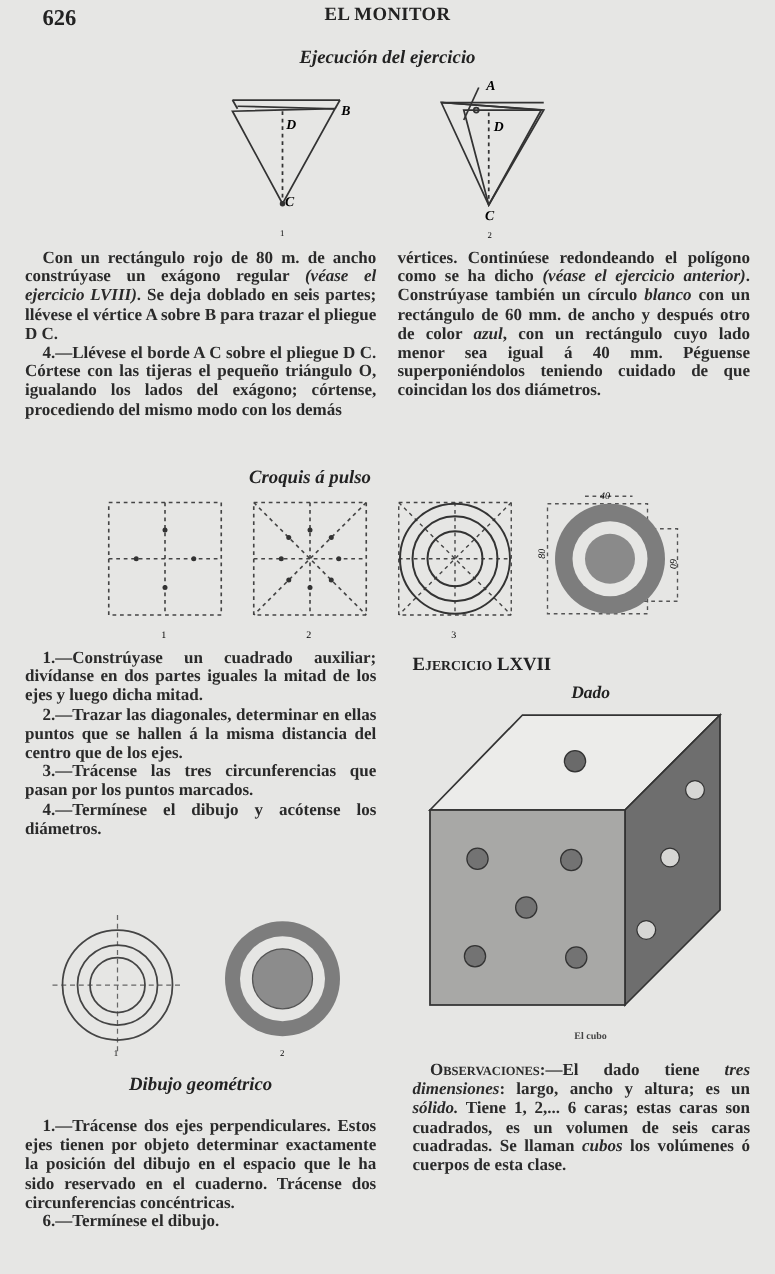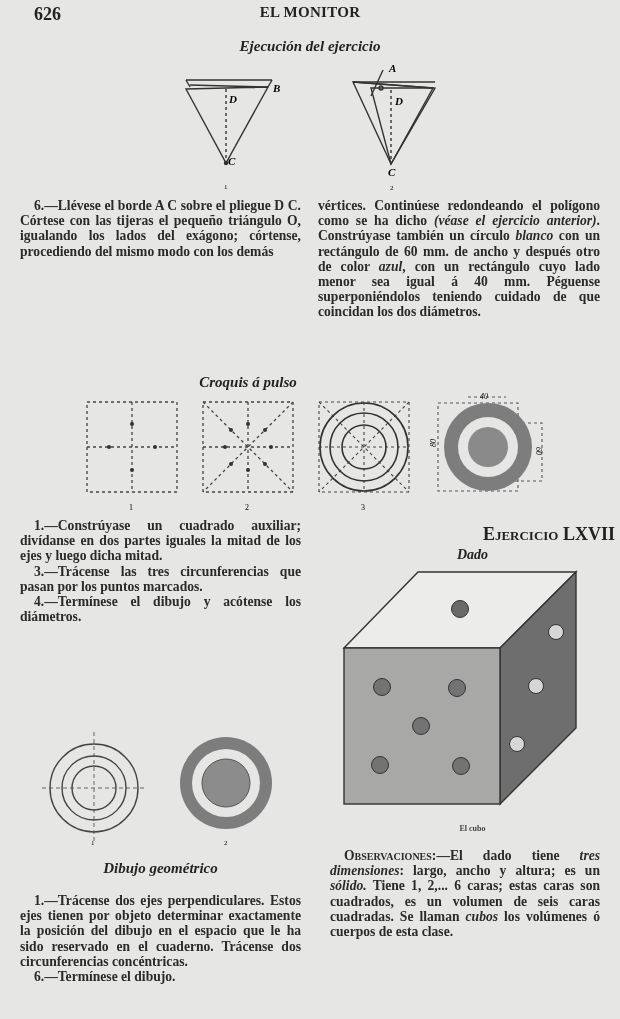--- a/index.html
+++ b/index.html
@@ -51,21 +51,22 @@
     <line x1="46" y1="30" x2="46" y2="104" stroke-dasharray="3,3"></line>
     <circle cx="36" cy="28" r="2"></circle>
   </g>
   <text x="44" y="12" font-size="11" font-style="italic" font-weight="bold">A</text>
   <text x="50" y="45" font-size="11" font-style="italic" font-weight="bold">D</text>
   <text x="43" y="116" font-size="11" font-style="italic" font-weight="bold">C</text>
   <text x="45" y="130" font-size="7">2</text>
 </svg>
 
 <div class="abs col" style="left:20px;top:198px;width:281px;">
-  <p>6.—Llévese el borde A C sobre el pliegue D C. Córtese con las tijeras el pequeño triángulo O, igualando los lados del exágono; córtense, procediendo del mismo modo con los demás</p>
+  <p><span>Con un rectángulo rojo de 80 m. de ancho constrúyase un exágono regular </span><em>(véase el ejercicio LVIII)</em><span>. Se deja doblado en seis partes; llévese el vértice A sobre B para trazar el pliegue D C.</span></p>
+  <p>4.—Llévese el borde A C sobre el pliegue D C. Córtese con las tijeras el pequeño triángulo O, igualando los lados del exágono; córtense, procediendo del mismo modo con los demás</p>
 </div>
 <div class="abs col" style="left:318px;top:198px;width:282px;">
   <p class="noindent"><span>vértices. Continúese redondeando el polígono como se ha dicho </span><em>(véase el ejercicio anterior)</em><span>. Constrúyase también un círculo </span><em>blanco</em><span> con un rectángulo de 60 mm. de ancho y después otro de color </span><em>azul</em><span>, con un rectángulo cuyo lado menor sea igual á 40 mm. Péguense superponiéndolos teniendo cuidado de que coincidan los dos diámetros.</span></p>
 </div>
 
 <div class="abs ital-title" style="left:0;width:496px;top:374px;">Croquis á pulso</div>
 
 <svg style="left:85px;top:400px;" width="95" height="115">
   <g stroke="#444" stroke-width="1.3" fill="none" stroke-dasharray="3,3">
     <rect x="2" y="2" width="90" height="90"></rect>
@@ -127,25 +128,26 @@
   <circle cx="52" cy="54" r="44" fill="#7d7d7d"></circle>
   <circle cx="52" cy="54" r="30" fill="#e6e6e4"></circle>
   <circle cx="52" cy="54" r="20" fill="#8a8a8a"></circle>
   <text x="44" y="6" font-size="8" font-style="italic">40</text>
   <text x="-4" y="58" font-size="8" font-style="italic" transform="rotate(-90 -4 54)">80</text>
   <text x="104" y="58" font-size="8" font-style="italic" transform="rotate(90 104 54)">60</text>
 </svg>
 
 <div class="abs col" style="left:20px;top:518px;width:281px;">
   <p>1.—Constrúyase un cuadrado auxiliar; divídanse en dos partes iguales la mitad de los ejes y luego dicha mitad.</p>
+  <p>2.—Trazar las diagonales, determinar en ellas puntos que se hallen á la misma distancia del centro que de los ejes.</p>
   <p>3.—Trácense las tres circunferencias que pasan por los puntos marcados.</p>
   <p>4.—Termínese el dibujo y acótense los diámetros.</p>
 </div>
 
-<div class="abs smallcaps" style="left:330px;width:285px;top:524px;text-align:right;font-size:18px;font-weight:bold;">Ejercicio LXVII</div>
+<div class="abs smallcaps" style="left:330px;width:285px;top:524px;text-align:left;font-size:15px;font-weight:bold;">Ejercicio LXVII</div>
 <div class="abs" style="left:330px;width:285px;top:547px;text-align:center;font-size:14px;font-style:italic;font-weight:bold;">Dado</div>
 
 <svg style="left:340px;top:570px;" width="240" height="270">
   <polygon points="4,78 78,2 236,2 160,78" fill="#ececea" stroke="#333" stroke-width="1.4"></polygon>
   <polygon points="160,78 236,2 236,158 160,234" fill="#6e6e6e" stroke="#333" stroke-width="1.4"></polygon>
   <rect x="4" y="78" width="156" height="156" fill="#a8a8a6" stroke="#333" stroke-width="1.4"></rect>
   <circle cx="120" cy="39" r="8.5" fill="#6a6a6a" stroke="#333"></circle>
   <circle cx="42" cy="117" r="8.5" fill="#737373" stroke="#333"></circle>
   <circle cx="117" cy="118" r="8.5" fill="#737373" stroke="#333"></circle>
   <circle cx="81" cy="156" r="8.5" fill="#737373" stroke="#333"></circle>

